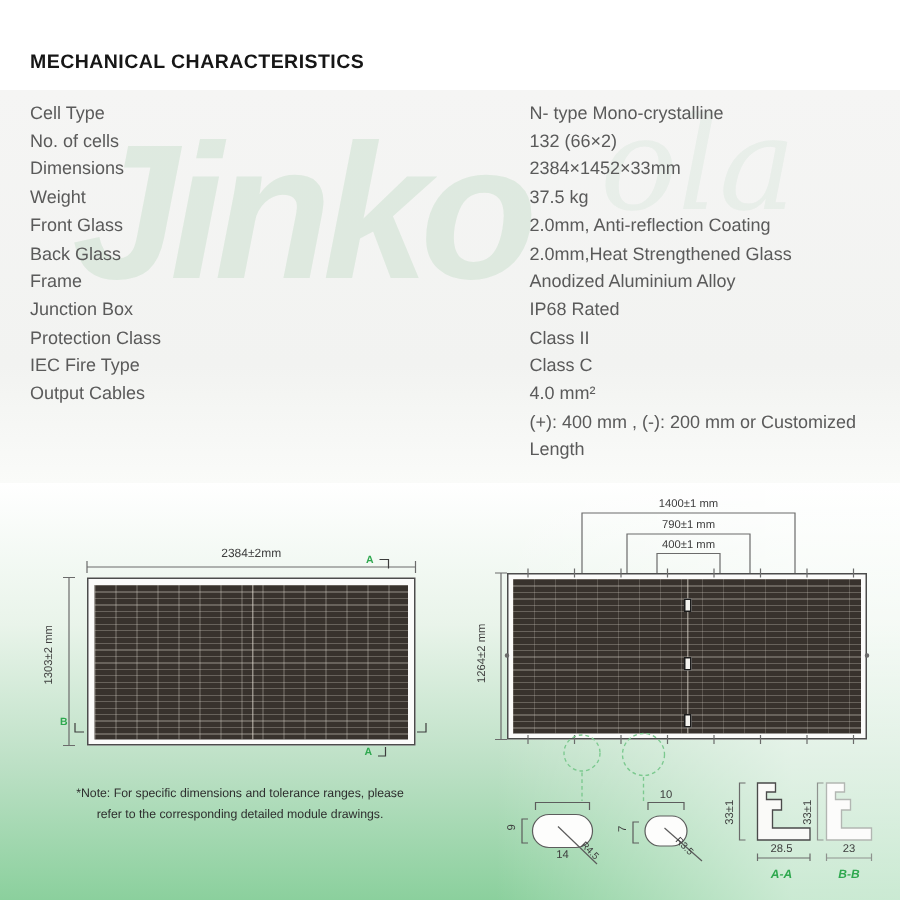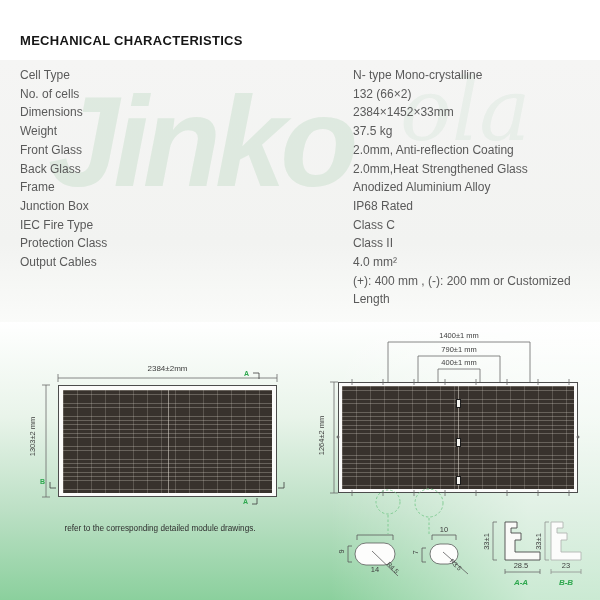--- a/index.html
+++ b/index.html
@@ -130,29 +130,29 @@
           <div>Anodized Aluminium Alloy</div>
         </div>
       </div>
       <div class="spec-row">
         <div class="spec-label">Junction Box</div>
         <div class="spec-value">
           <div>IP68 Rated</div>
         </div>
       </div>
       <div class="spec-row">
+        <div class="spec-label">Protection Class</div>
+        <div class="spec-value">
+          <div>Class II</div>
+        </div>
+      </div>
+      <div class="spec-row">
         <div class="spec-label">IEC Fire Type</div>
         <div class="spec-value">
           <div>Class C</div>
-        </div>
-      </div>
-      <div class="spec-row">
-        <div class="spec-label">Protection Class</div>
-        <div class="spec-value">
-          <div>Class II</div>
         </div>
       </div>
       <div class="spec-row">
         <div class="spec-label">Output Cables</div>
         <div class="spec-value">
           <div>4.0 mm²</div>
           <div>(+): 400 mm , (-): 200 mm or Customized</div>
           <div>Length</div>
         </div>
       </div>
@@ -248,15 +248,16 @@
 
   <div class="dim rot" style="left:471px;top:215px;width:30px;">33±1</div>
   <div class="dim" style="left:503px;top:239px;width:36px;">28.5</div>
   <div class="sec-label" style="left:503px;top:256px;width:36px;">A-A</div>
 
   <div class="dim rot" style="left:523px;top:215px;width:30px;">33±1</div>
   <div class="dim" style="left:551px;top:239px;width:30px;">23</div>
   <div class="sec-label" style="left:551px;top:256px;width:30px;">B-B</div>
 
   <div class="note">
+    <div>*Note: For specific dimensions and tolerance ranges, please</div>
     <div>refer to the corresponding detailed module drawings.</div>
   </div>
 </div>
 
 </body></html>

